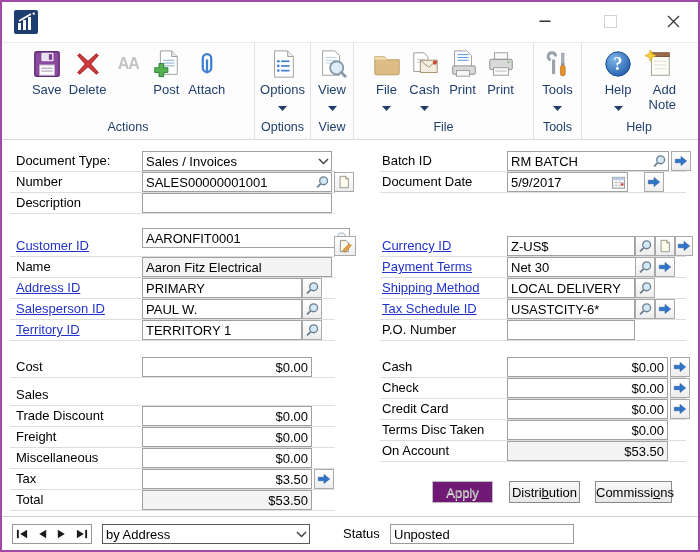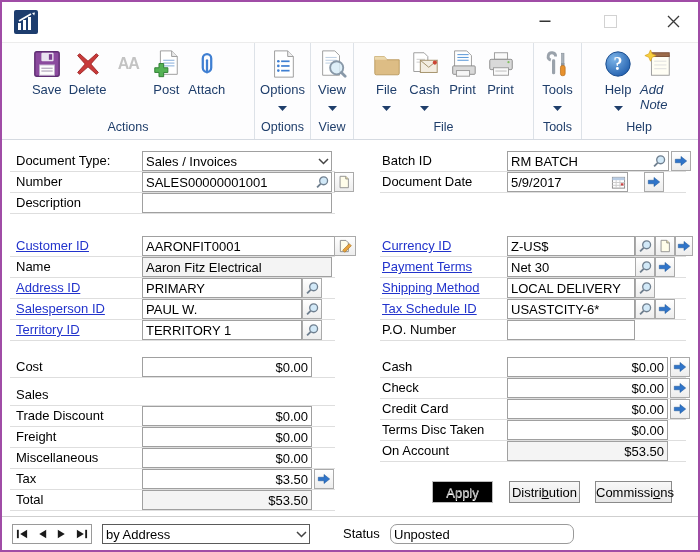--- a/index.html
+++ b/index.html
@@ -14,21 +14,21 @@
   .win-ctrl { position:absolute; top:8px; width:22px; height:22px; display:flex; align-items:center; justify-content:center; }
   .wc-min { left:532px; } .wc-max { left:597px; } .wc-close { left:660px; }
   
   .toolbar { display:flex; height:98px; background:#fdfdfe; border-top:1px solid #ececec; border-bottom:1px solid #d5dae1; box-sizing:border-box; }
   .tgroup { display:flex; flex-direction:column; border-right:1px solid #dde2e8; box-sizing:border-box; }
   .tgroup:last-child { border-right:none; }
   .tbuttons { display:flex; flex:1; align-items:flex-start; justify-content:center; padding:3px 2px 0; }
   .tbtn { display:flex; flex-direction:column; align-items:center; padding:2px 3px 0; }
   .ticon { width:32px; height:32px; display:flex; align-items:center; justify-content:center; }
   .tlabel { font-size:13px; color:#1f3e6b; line-height:15px; margin-top:2px; white-space:nowrap; }
-  .tlabel.wrap { white-space:normal; width:36px; text-align:left;font-style:italic; }
+  .tlabel.wrap { white-space:normal; width:36px; text-align:right; }
   .tbtn.disabled .tlabel { color:#bcbcbc; }
   .tcaret { height:8px; margin-top:1px; }
   .tgl { text-align:center; font-size:12.5px; color:#1f3e6b; padding:1px 0 5px; }
   .aa-glyph { font-weight:bold; font-size:16px; color:#c3c3c3; letter-spacing:-1px; }
   
   .form { position:relative; height:376px; background:#fff; }
   .flabel { position:absolute; left:14px; font-size:13px; color:#000; height:20px; line-height:20px; white-space:nowrap; z-index:2; }
   .flabel.r { left:380px; }
   .link { color:#2233cc; text-decoration:underline; cursor:pointer; }
   .rule { position:absolute; height:1px; background:#dedede; z-index:0; }
@@ -37,29 +37,29 @@
   .fld.money input { text-align:right; }
   .fld.ro { background:#f4f4f4; }
   .fld .val { flex:1; font-size:13px; padding:0 3px; white-space:nowrap; overflow:hidden; }
   .fld.money .val { text-align:right; }
   .inline-ic { flex:0 0 auto; width:18px; height:16px; display:flex; align-items:center; justify-content:center; }
   .dim { opacity:.45; }
   .ibtn { position:absolute; height:20px; width:20px; border:1px solid #aaa; background:linear-gradient(#fff,#ededed); display:flex; align-items:center; justify-content:center; box-sizing:border-box; z-index:1; padding:0; }
   .combo { justify-content:space-between; }
   .combo .chev { flex:0 0 auto; width:16px; display:flex; justify-content:center; }
   .btn { position:absolute; height:22px; border:1px solid #8a8a8a; background:linear-gradient(#f8f8f8,#e7e7e7); font:inherit; font-size:13px; color:#000; z-index:2; padding:0; }
-  .btn.disabled { border-color:#bdbdbd; color:#a9a9a9; text-shadow:0 1px 0 #fff; background:#000000; }
+  .btn.disabled { border-color:#bdbdbd; color:#a9a9a9; text-shadow:0 1px 0 #fff; background:#701a75; }
   .mn { text-decoration:underline; }
   
   .statusbar { position:relative; height:34px; border-top:1px solid #cfcfcf; background:#fff; }
   .navbox { position:absolute; left:10px; top:7px; width:80px; height:20px; border:1px solid #9a9a9a; display:flex; align-items:center; justify-content:space-around; box-sizing:border-box; background:#fff; }
   .navbtn { width:16px; height:14px; display:flex; align-items:center; justify-content:center; }
   .sb-combo { left:100px; top:7px; width:208px; border-color:#5a5a5a; }
   .sb-label { position:absolute; left:341px; top:7px; font-size:13px; height:20px; line-height:20px; }
-  .sb-value { left:388px; top:7px; width:184px; border-color:#9a9a9a;border-radius:7px; }
+  .sb-value { left:388px; top:7px; width:184px; border-color:#9a9a9a; }
 </style>
 </head>
 <body>
 
 <div class="window">
 
   <div class="titlebar">
     <div class="app-icon">
       <svg width="24" height="24" viewBox="0 0 24 24">
           <rect width="24" height="24" rx="2" fill="#1d3d6e"></rect>
@@ -365,21 +365,21 @@
           <path d="M10 1.5 V4.5 H13" fill="#f1e3a0" stroke="#8a8a8a"></path>
         </svg>
     </button>
 
     <span class="flabel" style="top:53px">Description</span>
     <div class="fld" style="top:53px;left:140px;width:190px">
       <input value="" style="">
     </div>
 
     <span class="flabel link" style="top:96px">Customer ID</span>
-    <div class="fld" style="top:96px;left:140px;width:208px">
+    <div class="fld" style="top:88px;left:140px;width:208px">
       <input value="AARONFIT0001" style="">
       <span class="inline-ic dim">
           <svg width="15" height="15" viewBox="0 0 16 16">
             <circle cx="9.2" cy="6.2" r="4.2" fill="#d2e9f8" stroke="#6f7f8f" stroke-width="1.4"></circle>
             <line x1="6" y1="9.5" x2="2.2" y2="13.2" stroke="#6f7f8f" stroke-width="2"></line>
           </svg>
         </span>
     </div>
     <button class="ibtn" style="top:96px;left:332px;width:22px">
       <svg width="15" height="15" viewBox="0 0 16 16">

